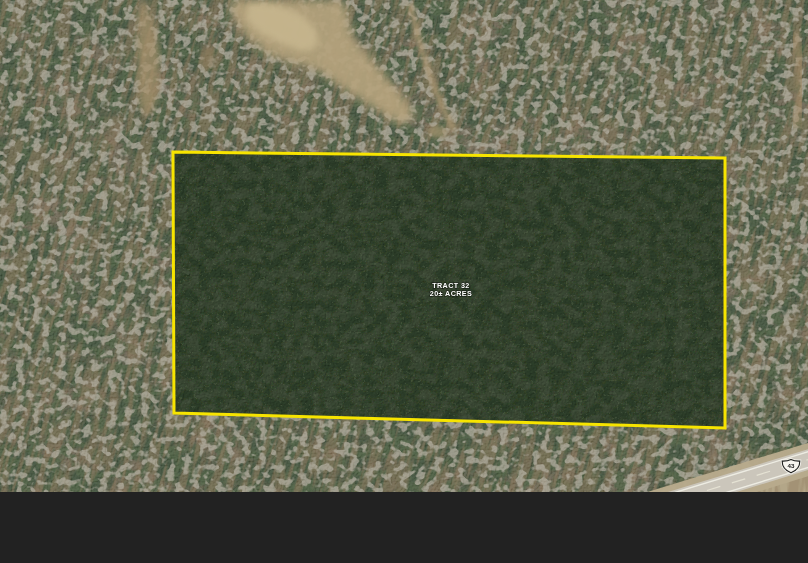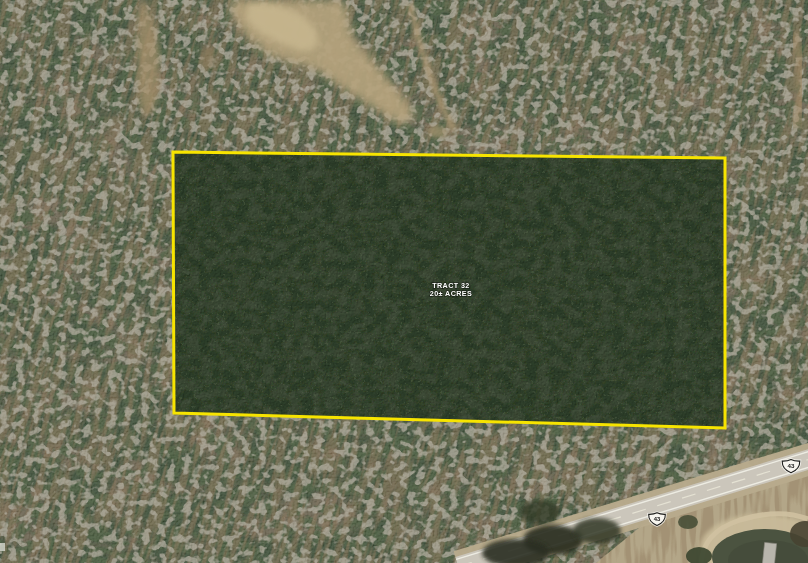--- a/index.html
+++ b/index.html
@@ -1,17 +1,17 @@
 <!DOCTYPE html>
 <html><head>
 <meta charset="utf-8">
 <style>
   html,body{margin:0;padding:0;background:#222;}
   .stage{
-    position:relative;width:808px;height:563px;overflow:hidden;
+    position:relative;width:808px;height:492px;overflow:hidden;
     font-family:"Liberation Sans","DejaVu Sans",sans-serif;
     background:#4c4838;
   }
   svg{display:block}
   .soft{mix-blend-mode:soft-light}
   .map-text{
     font-family:"Liberation Sans","DejaVu Sans",sans-serif;
     font-weight:bold;
     text-anchor:middle;
     letter-spacing:.4px;

